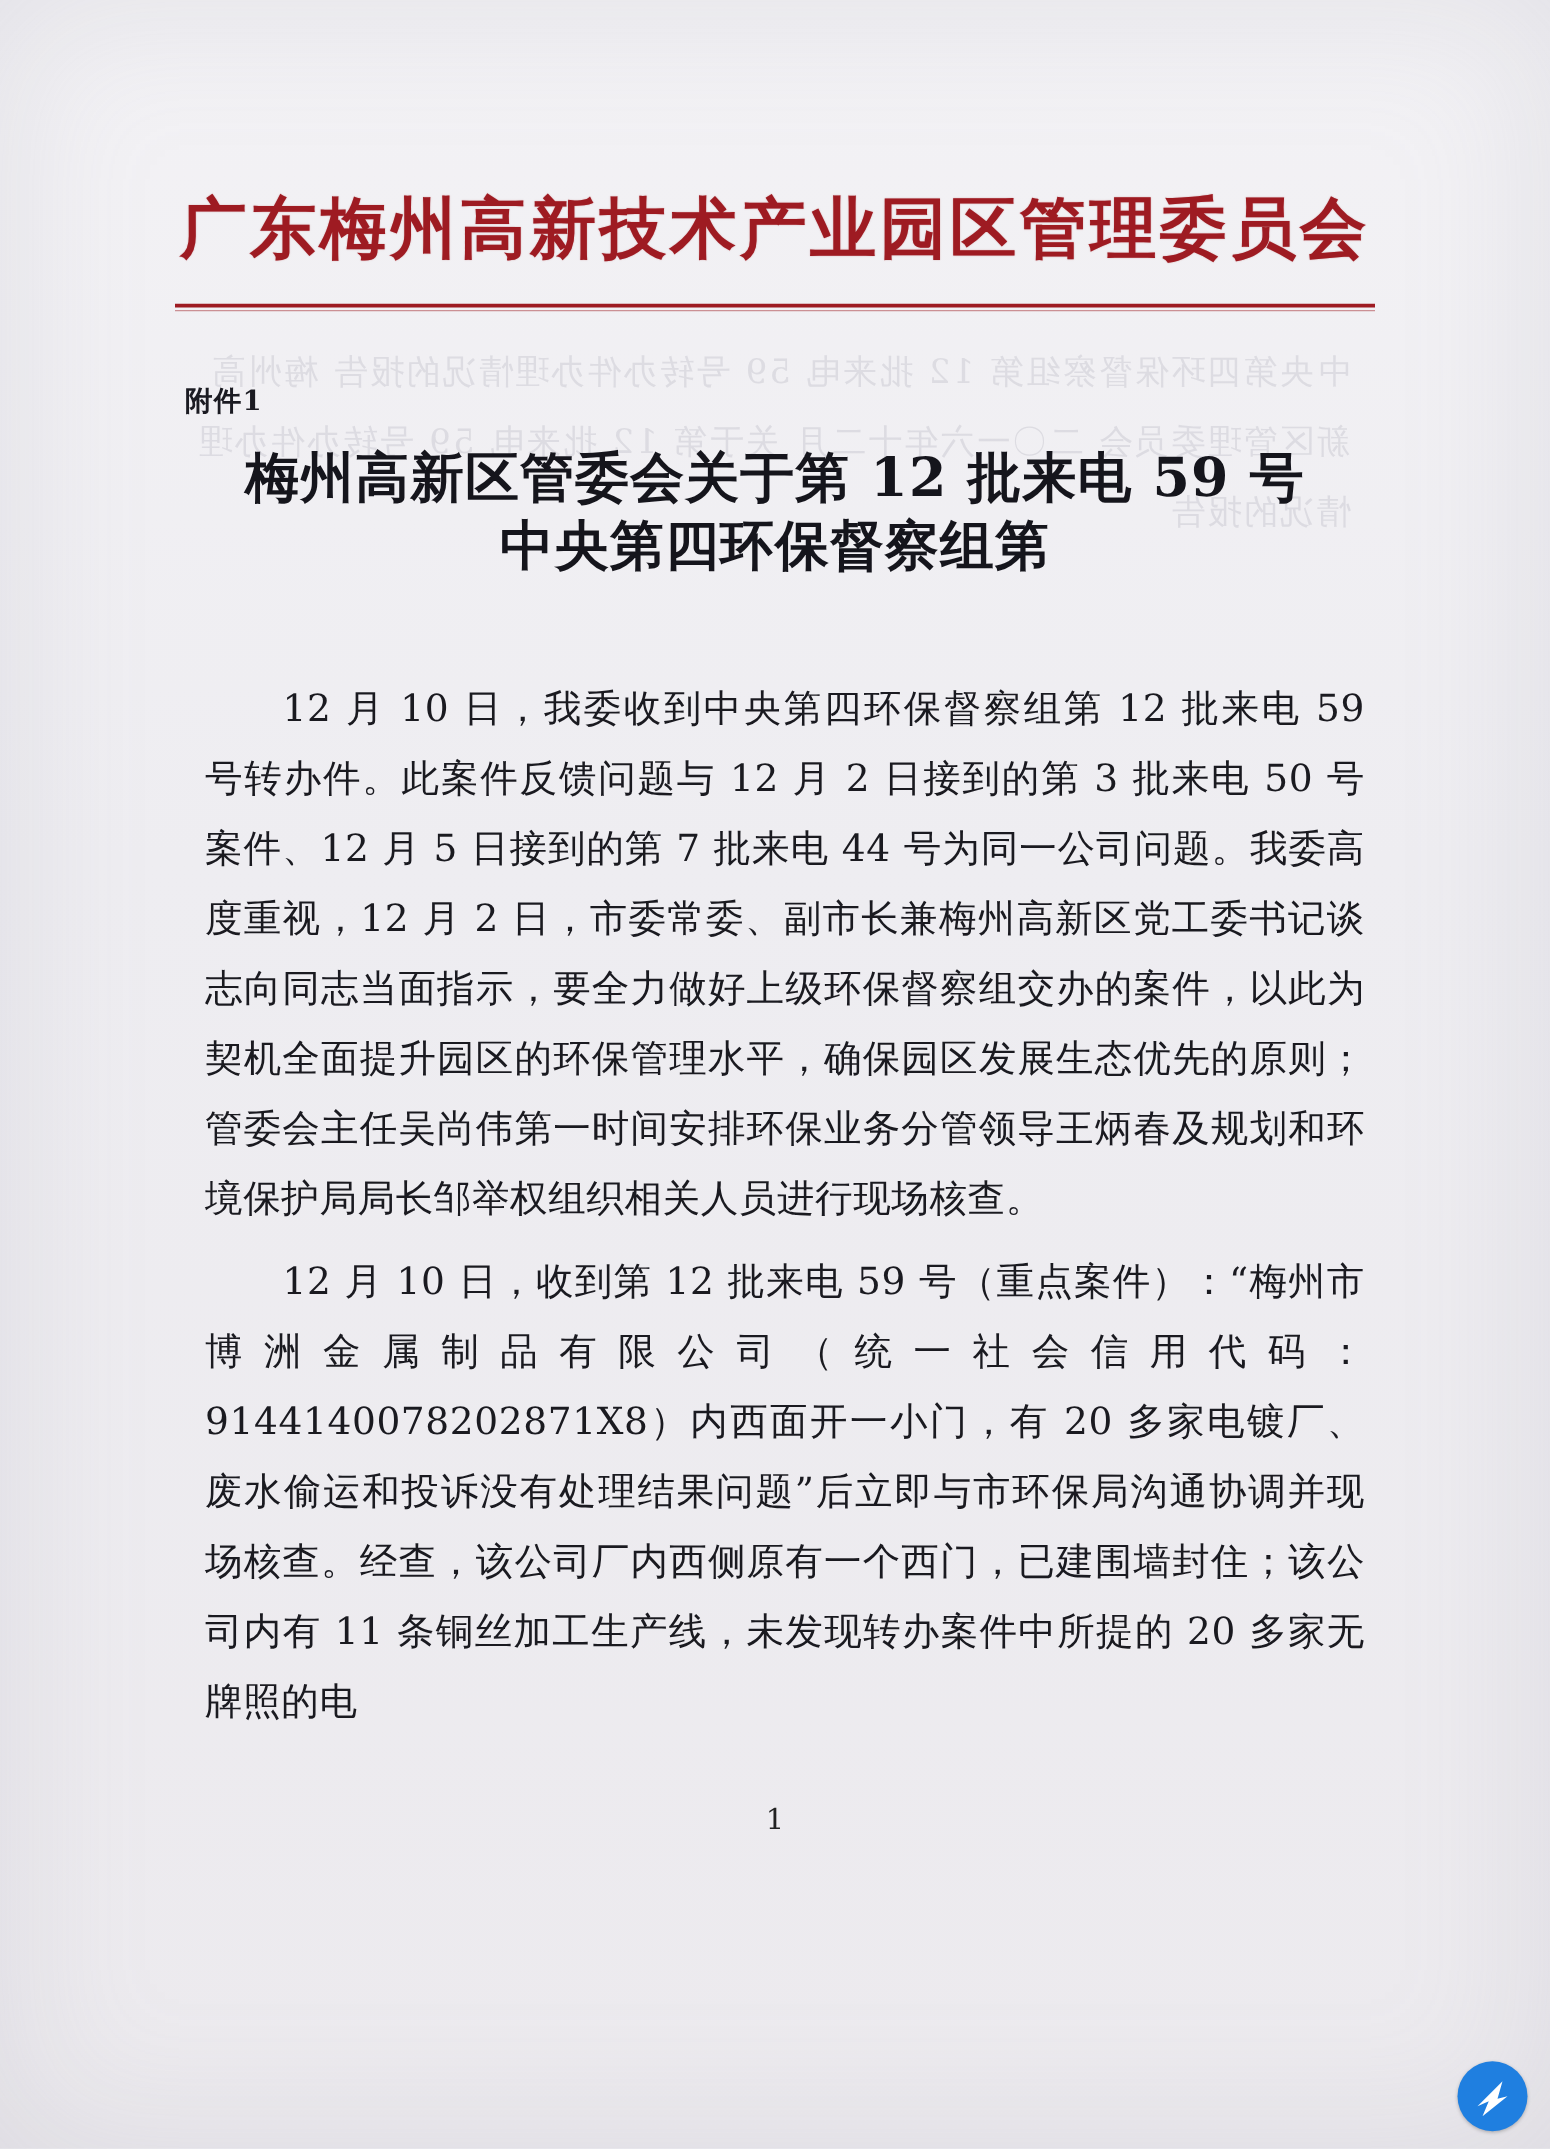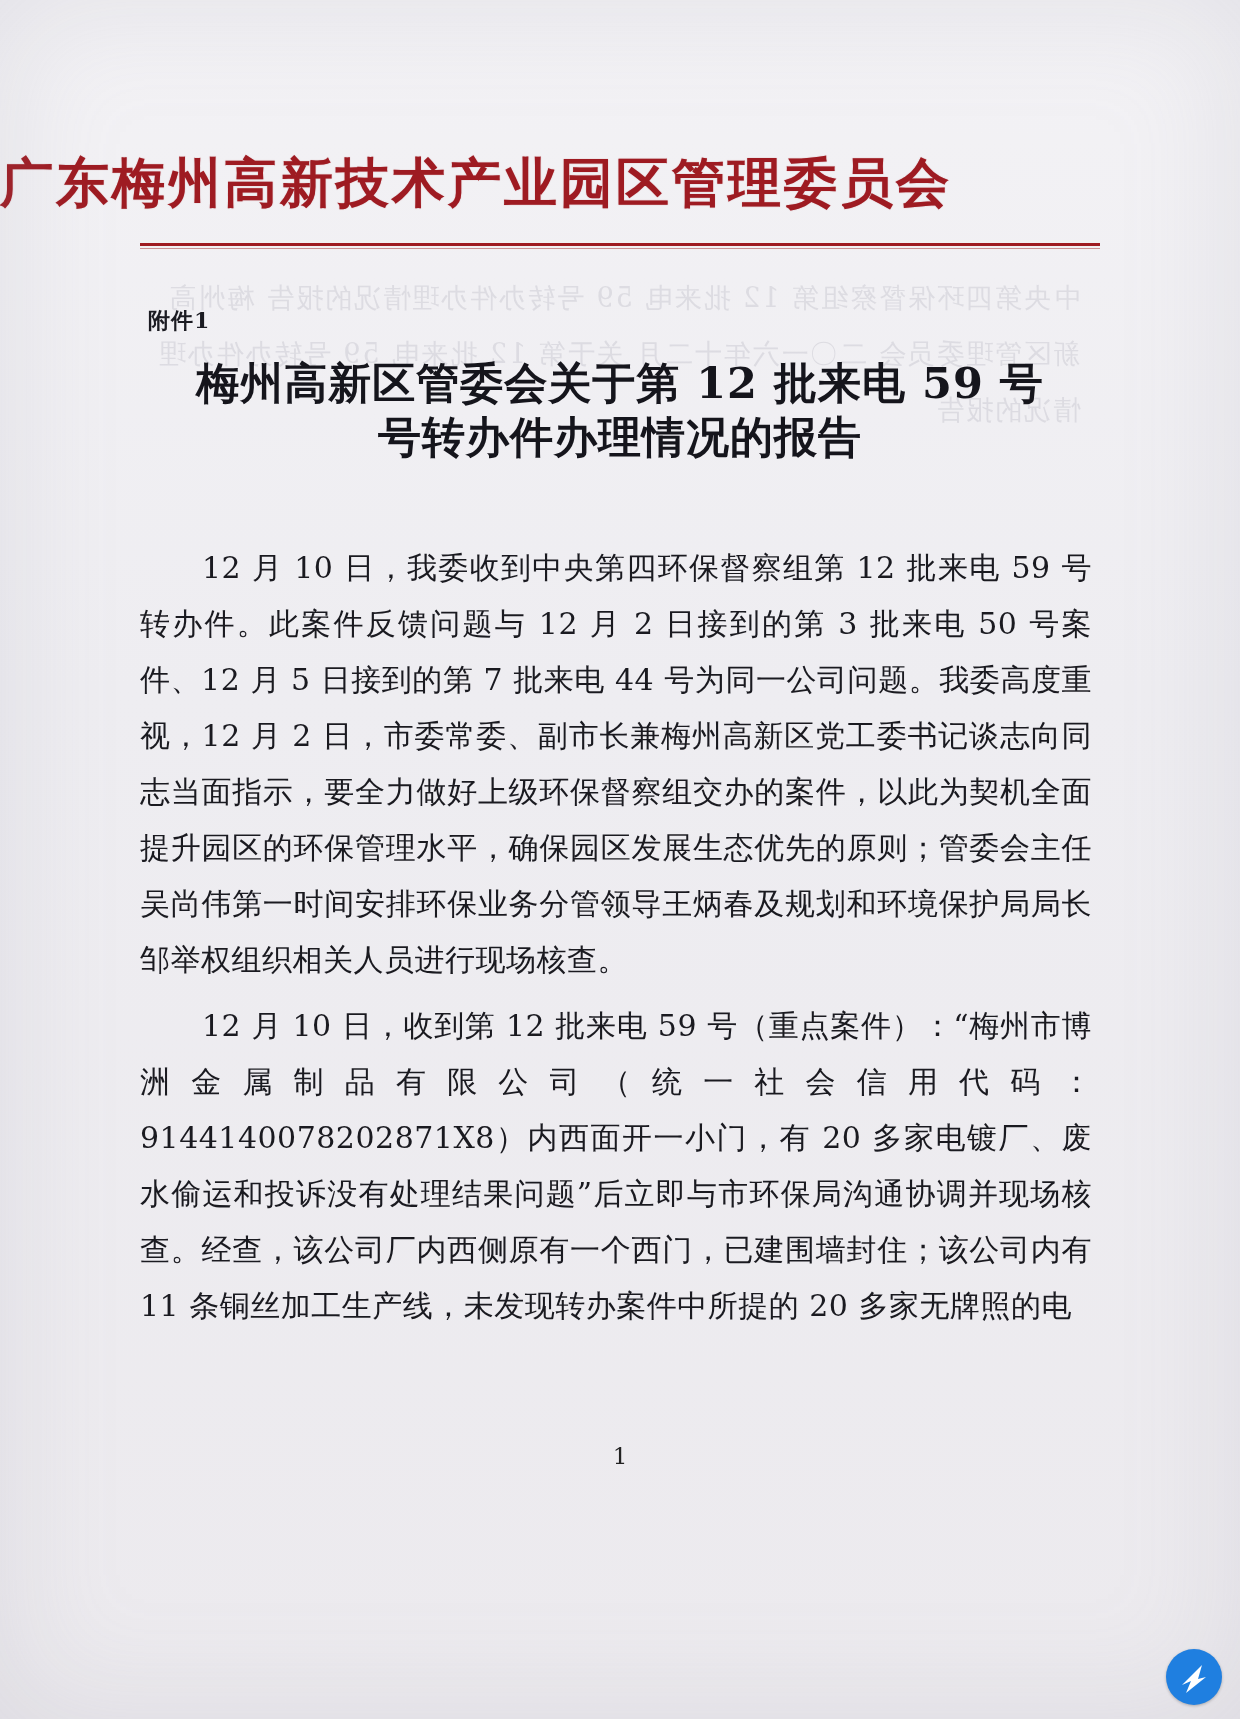--- a/index.html
+++ b/index.html
@@ -33,20 +33,21 @@
     transform: scaleX(-1);
     font-family: "DejaVu Serif", serif;
     pointer-events: none;
     user-select: none;
   }
   .letterhead {
     position: absolute;
     left: 0;
     right: 0;
     top: 148px;
+    text-align: center;
   }
   .letterhead .title {
     color: #9e1b22;
     font-family: "DejaVu Sans", "Liberation Sans", sans-serif;
     font-weight: bold;
     font-size: 53px;
     letter-spacing: 3px;
     text-shadow: 0 0 1px rgba(158,27,34,0.5);
   }
   .rule {
@@ -82,21 +83,21 @@
     top: 356px;
     text-align: center;
     font-size: 43px;
     font-weight: bold;
     line-height: 54px;
     color: #15151c;
     letter-spacing: 1px;
   }
   .body-text {
     position: absolute;
-    left: 140px;
+    left: 164px;
     right: 148px;
     top: 540px;
     font-size: 30px;
     line-height: 56px;
     color: #1a1a20;
     text-align: justify;
     text-justify: inter-ideograph;
     letter-spacing: 0.5px;
   }
   .body-text p {
@@ -142,21 +143,21 @@
   <div class="letterhead">
     <div class="title">广东梅州高新技术产业园区管理委员会</div>
   </div>
 
   <div class="rule"></div>
 
   <div class="attach-label">附件1</div>
 
   <div class="doc-title">
     <div>梅州高新区管委会关于第 12 批来电 59 号</div>
-    <div>号转办件办理情况的报告</div>
+    <div>中央第四环保督察组第</div>
   </div>
 
   <div class="body-text">
     <p>12 月 10 日，我委收到中央第四环保督察组第 12 批来电 59 号转办件。此案件反馈问题与 12 月 2 日接到的第 3 批来电 50 号案件、12 月 5 日接到的第 7 批来电 44 号为同一公司问题。我委高度重视，12 月 2 日，市委常委、副市长兼梅州高新区党工委书记谈志向同志当面指示，要全力做好上级环保督察组交办的案件，以此为契机全面提升园区的环保管理水平，确保园区发展生态优先的原则；管委会主任吴尚伟第一时间安排环保业务分管领导王炳春及规划和环境保护局局长邹举权组织相关人员进行现场核查。</p>
     <p>12 月 10 日，收到第 12 批来电 59 号（重点案件）：“梅州市博洲金属制品有限公司（统一社会信用代码：9144140078202871X8）内西面开一小门，有 20 多家电镀厂、废水偷运和投诉没有处理结果问题”后立即与市环保局沟通协调并现场核查。经查，该公司厂内西侧原有一个西门，已建围墙封住；该公司内有 11 条铜丝加工生产线，未发现转办案件中所提的 20 多家无牌照的电</p>
   </div>
 
   <div class="page-number">1</div>
 
   <div class="corner-shadow"></div>

